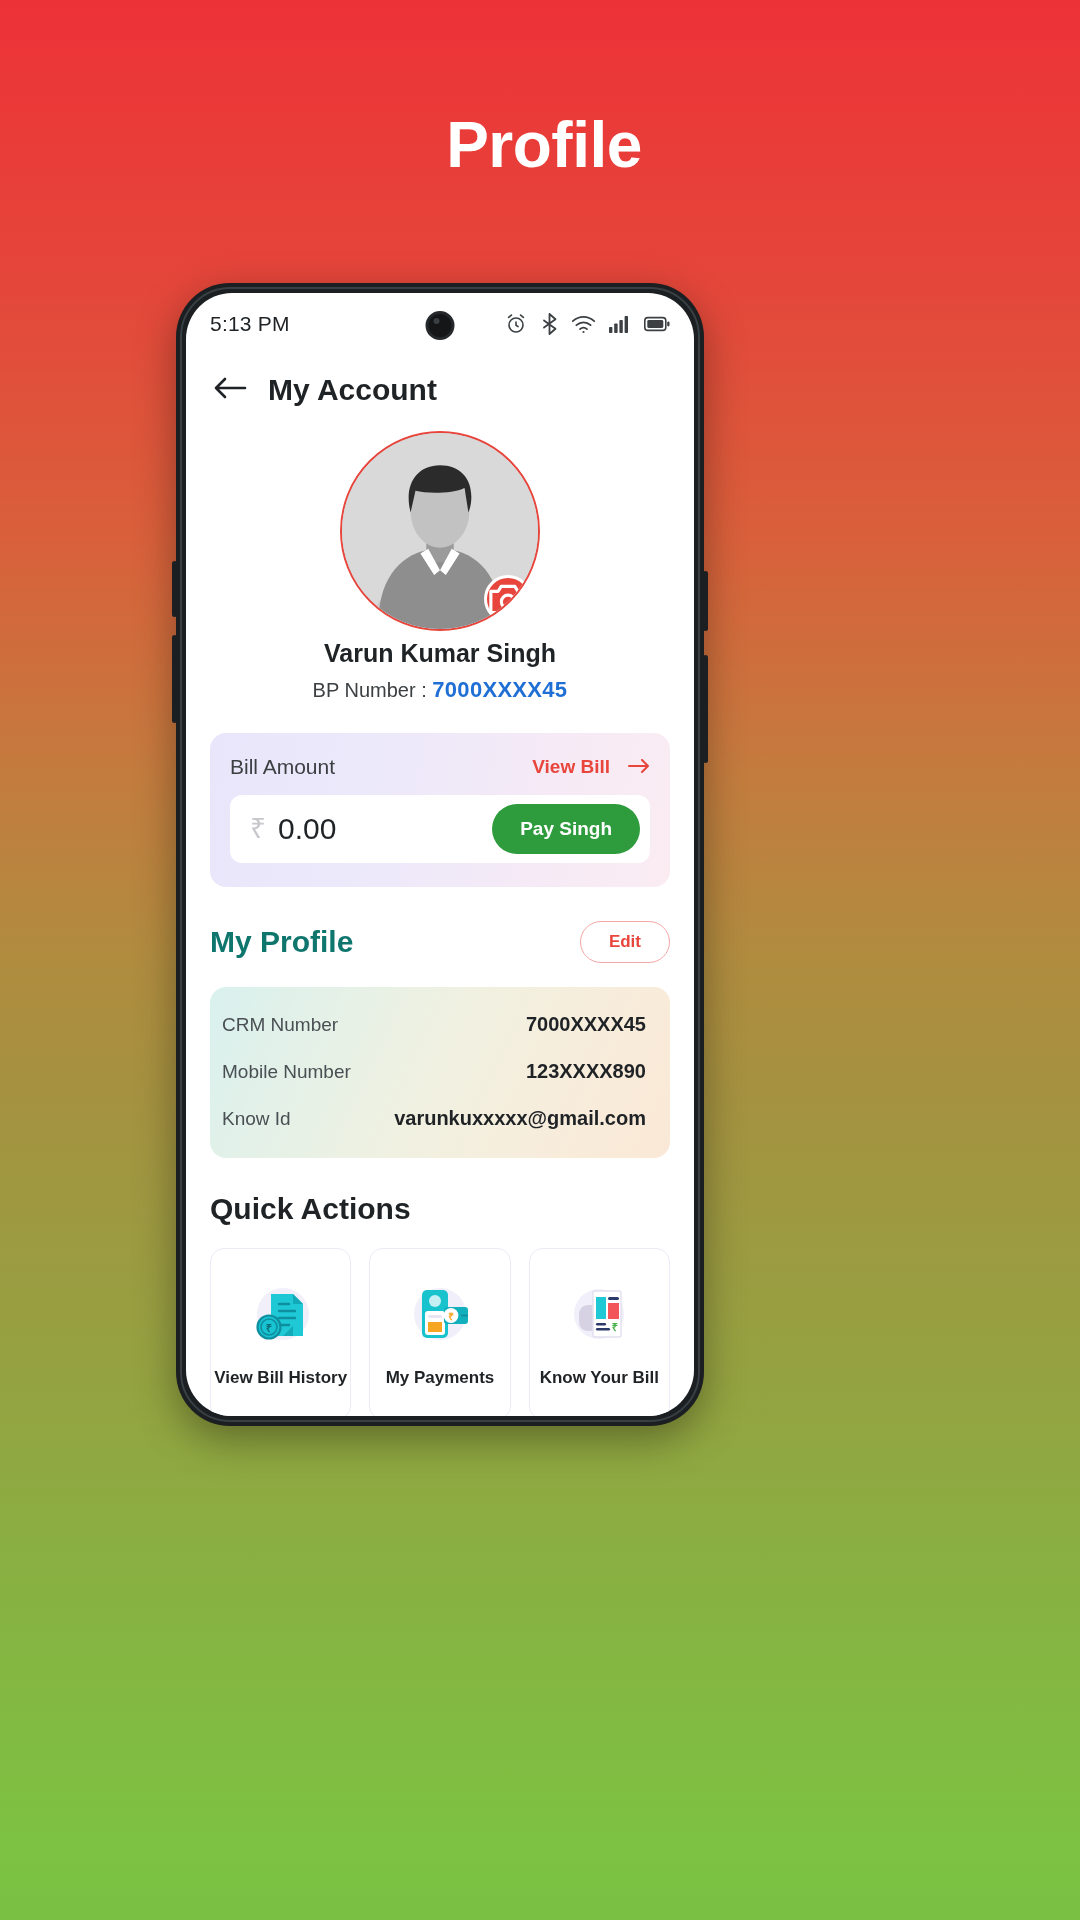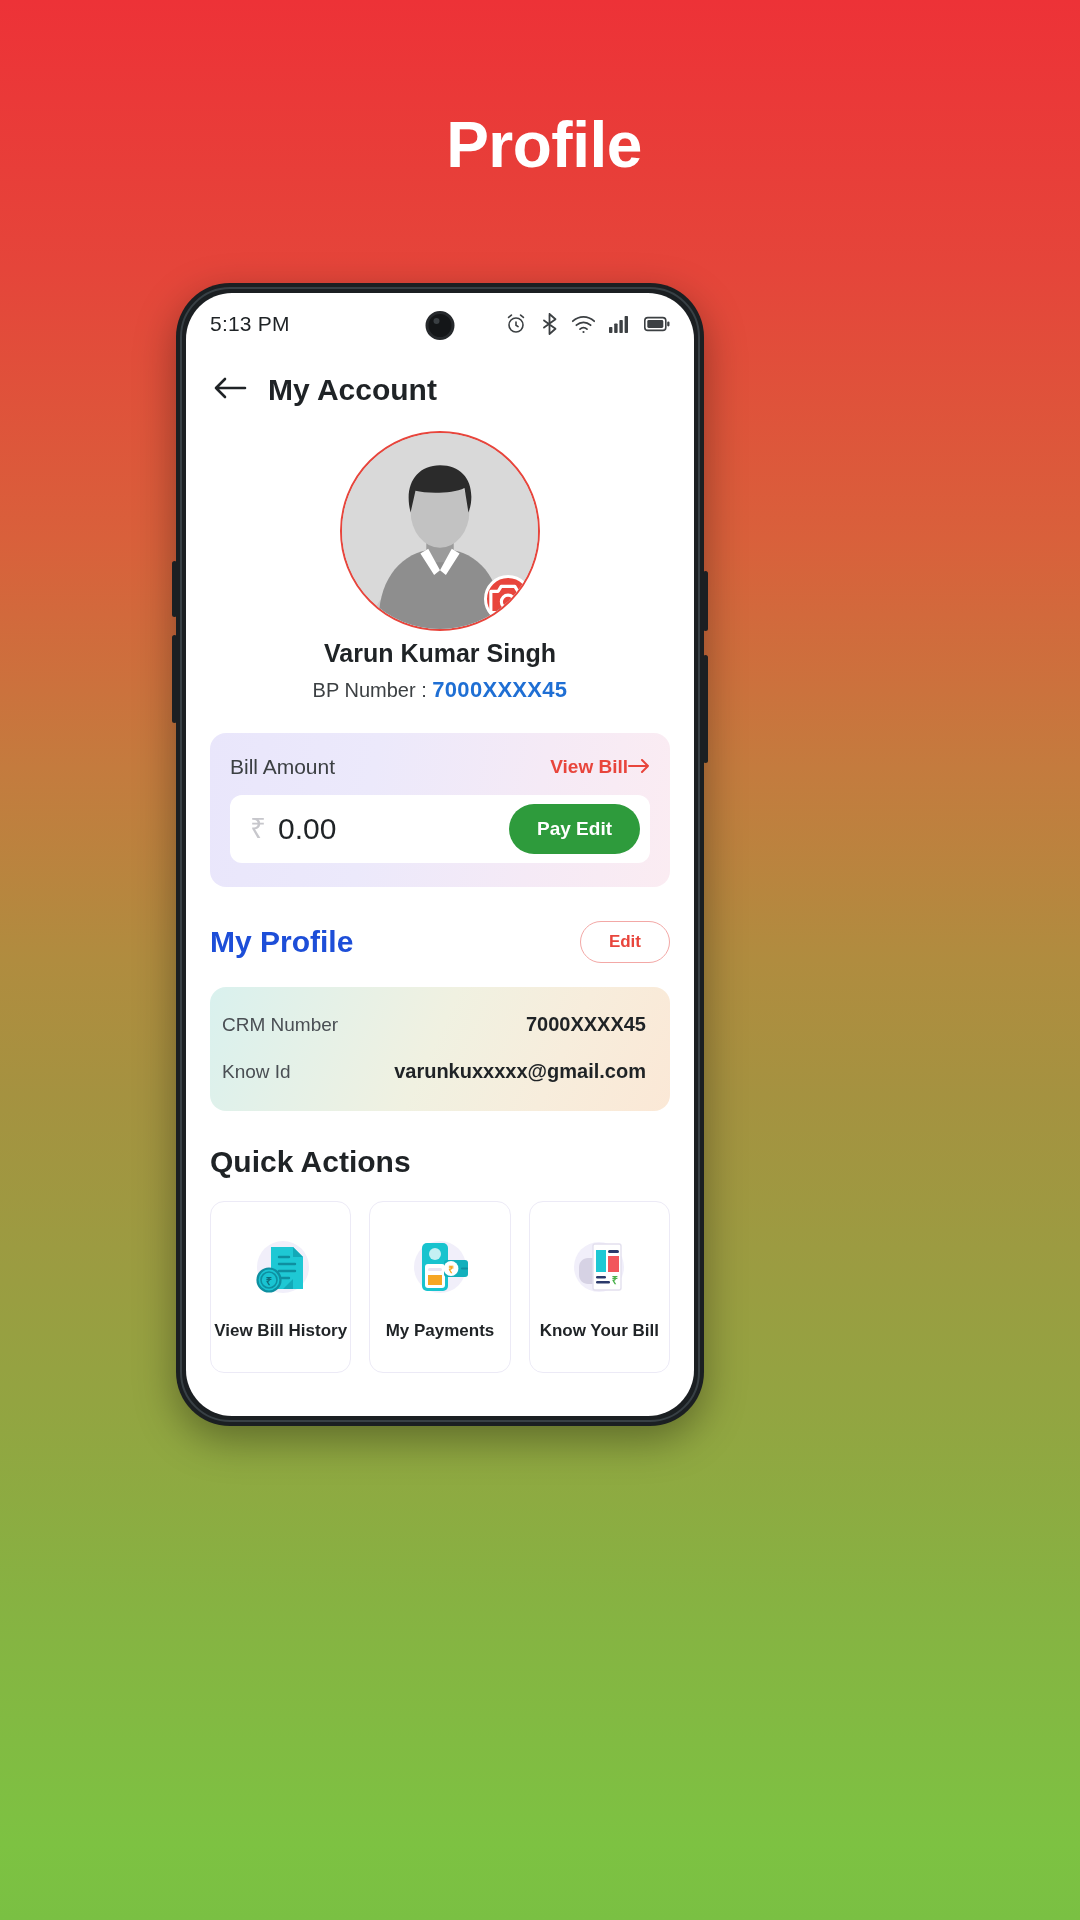--- a/index.html
+++ b/index.html
@@ -106,38 +106,38 @@
 
   
   .bill-card{
     margin-top:30px; border-radius:16px;
     background: linear-gradient(100deg, #e9e6fb 0%, #ece9fb 35%, #f5eaf6 70%, #fbecf2 100%);
     padding:22px 20px 24px 20px;
   }
   .bill-head{ display:flex; align-items:center; }
   .bill-label{ font-size:21px; color:#3c4043; }
   .view-bill{
-    margin-left:auto; display:flex; align-items:center; gap:0;
+    margin-left:auto; display:flex; align-items:center; gap:18px;
     color:#E8453C; font-size:19px; font-weight:bold;
   }
   .bill-input{
     margin-top:16px; background:#ffffff; border-radius:12px;
     height:68px; display:flex; align-items:center; padding:0 10px 0 20px;
   }
   .rupee-ghost{ font-size:28px; color:#c7c7cc; margin-right:12px; line-height:1; }
   .bill-amount{ font-size:30px; color:#1f2326; font-weight:400; }
   .pay-btn{
     margin-left:auto; background:#2E9B3C; color:#ffffff;
     font-size:19px; font-weight:bold; border:none;
     border-radius:26px; padding:14px 28px; cursor:pointer;
   }
 
   
   .section-head{ display:flex; align-items:center; margin-top:34px; }
-  .section-title{ font-size:30px; font-weight:bold; color:#1d4ed8; }
+  .section-title{ font-size:30px; font-weight:bold; color:#0f766e; }
   .edit-btn{
     margin-left:auto; background:#ffffff; color:#E8453C;
     border:1.5px solid #F3A8A6; border-radius:22px;
     font-size:17px; font-weight:bold; padding:10px 28px; cursor:pointer;
     font-family:"Liberation Sans", sans-serif;
   }
 
   .detail-card{
     margin-top:24px; border-radius:16px; padding:26px 24px 28px 12px;
     background: linear-gradient(115deg, #d9f1ee 0%, #e4f1e8 22%, #f0f1e1 48%, #f7eddc 74%, #fbe8d6 100%);
@@ -263,33 +263,37 @@
               <span>
                 <svg width="22" height="14" viewBox="0 0 22 14" fill="none" stroke="#E8453C" stroke-width="2" stroke-linecap="round" stroke-linejoin="round">
                   <path d="M1 7h19M14 1l6 6-6 6"></path>
                 </svg>
               </span>
             </span>
           </div>
           <div class="bill-input">
             <span class="rupee-ghost">₹</span>
             <span class="bill-amount">0.00</span>
-            <button class="pay-btn">Pay Edit</button>
+            <button class="pay-btn">Pay Singh</button>
           </div>
         </div>
 
         <div class="section-head">
           <span class="section-title">My Profile</span>
           <button class="edit-btn">Edit</button>
         </div>
 
         <div class="detail-card">
           <div class="detail-row">
             <span class="detail-key">CRM Number</span>
             <span class="detail-val">7000XXXX45</span>
+          </div>
+          <div class="detail-row">
+            <span class="detail-key">Mobile Number</span>
+            <span class="detail-val">123XXXX890</span>
           </div>
           <div class="detail-row">
             <span class="detail-key">Know Id</span>
             <span class="detail-val">varunkuxxxxx@gmail.com</span>
           </div>
         </div>
 
         <div class="qa-title">Quick Actions</div>
         <div class="qa-grid">
 

